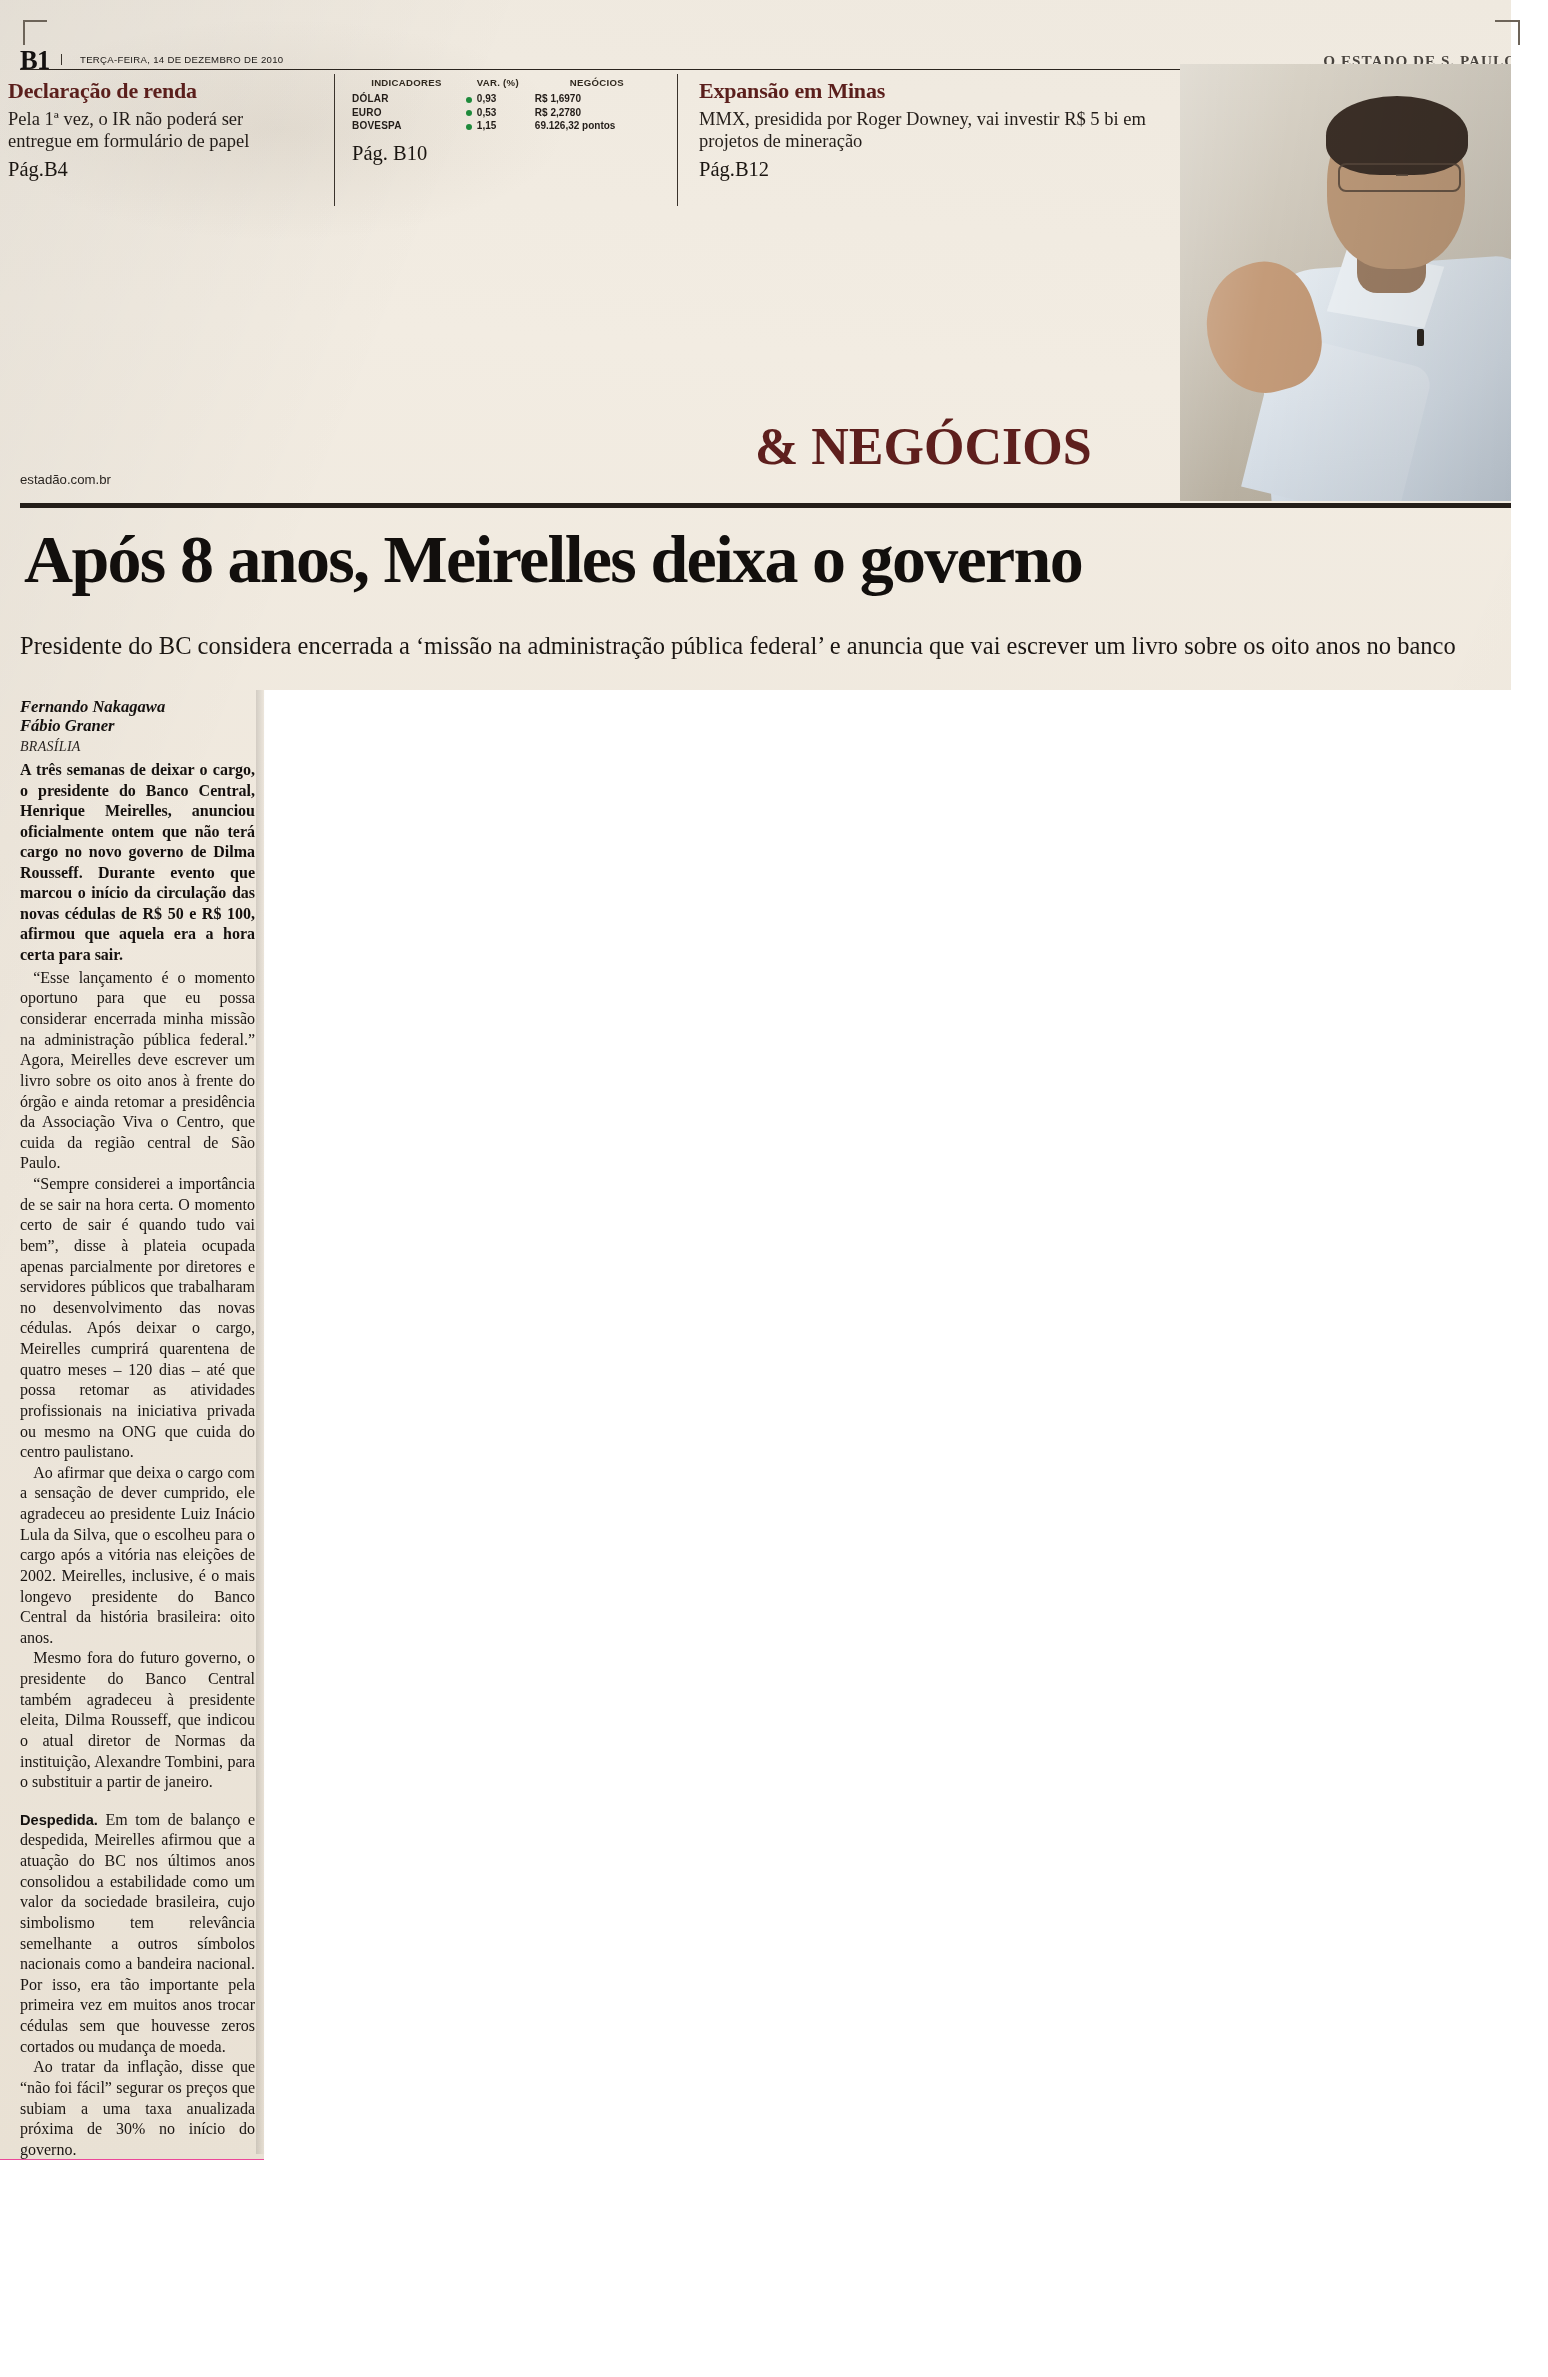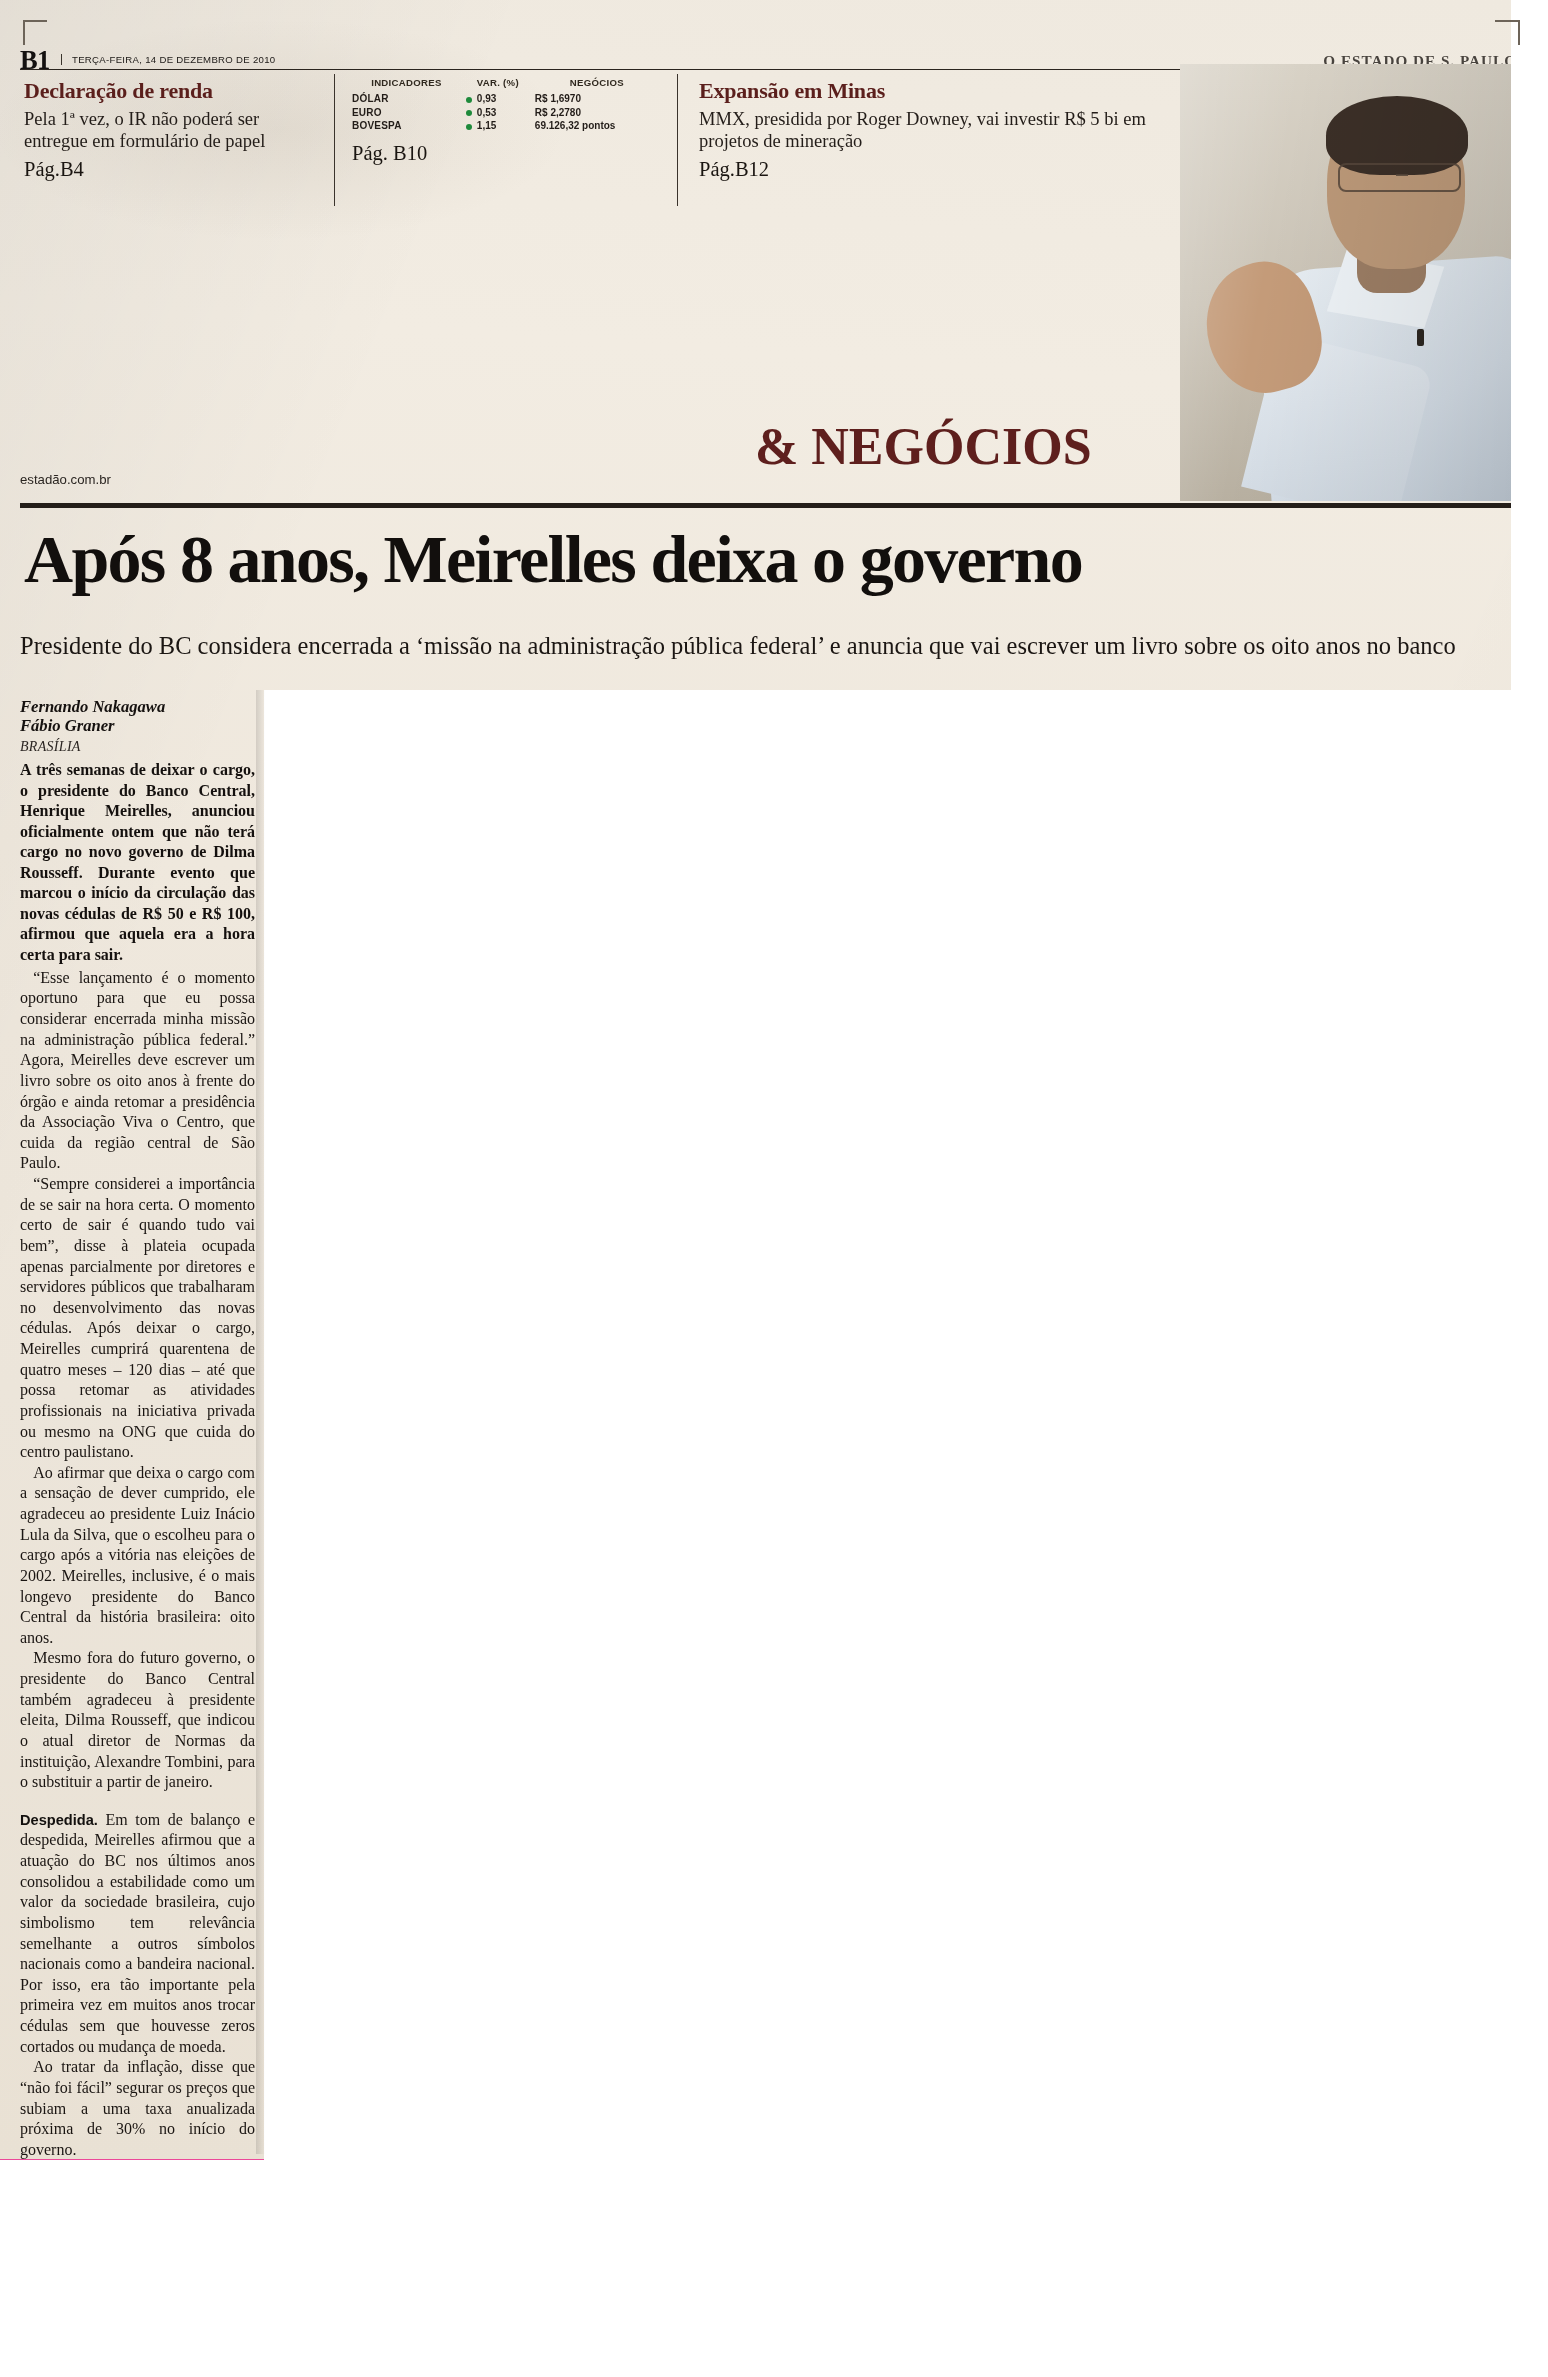--- a/index.html
+++ b/index.html
@@ -86,21 +86,21 @@
     z-index: 12;
   }
   #folio-date {
     position: absolute;
     left: 61px; top: 54px;
     font-family: "Liberation Sans", sans-serif;
     font-size: 9.6px;
     letter-spacing: 0.3px;
     color: #1c1917;
     border-left: 1.3px solid #3a342d;
-    padding-left: 10px;
+    padding-left: 18px;
     z-index: 12;
   }
   #brand-mark {
     position: absolute;
     right: 32px; top: 52px;
     font-family: "Liberation Serif", serif;
     font-weight: bold;
     font-size: 15.2px;
     letter-spacing: 1px;
     color: #241f1b;
@@ -120,21 +120,21 @@
     width: 1498px; height: 1.3px;
     background: #2a241e;
     z-index: 11;
   }
 
   
   .teaser {
     position: absolute;
     z-index: 12;
   }
-  #teaser1 { left: 24px;  top: 78px; width: 301px; }
+  #teaser1 { left: 8px;  top: 78px; width: 301px; }
   #teaser3 { left: 699px; top: 78px; width: 464px; }
 
   .teaser-sep {
     position: absolute;
     width: 1.3px;
     background: #3a332c;
     z-index: 12;
   }
   #sep1 { left: 334px; top: 74px; height: 132px; }
   #sep2 { left: 677px; top: 74px; height: 132px; }

